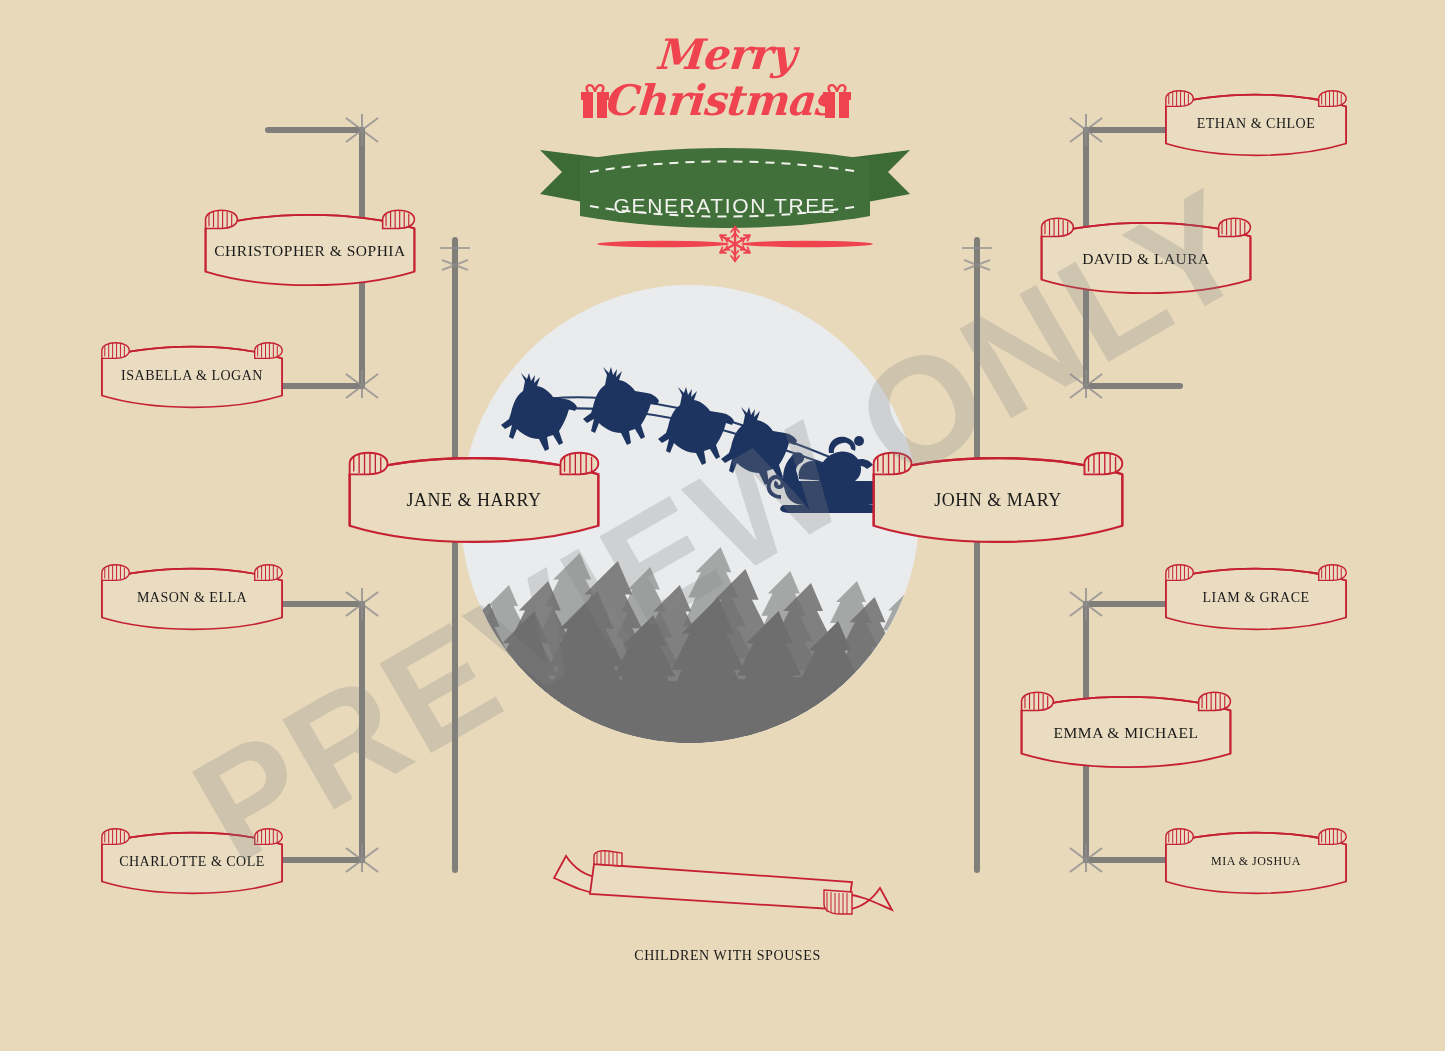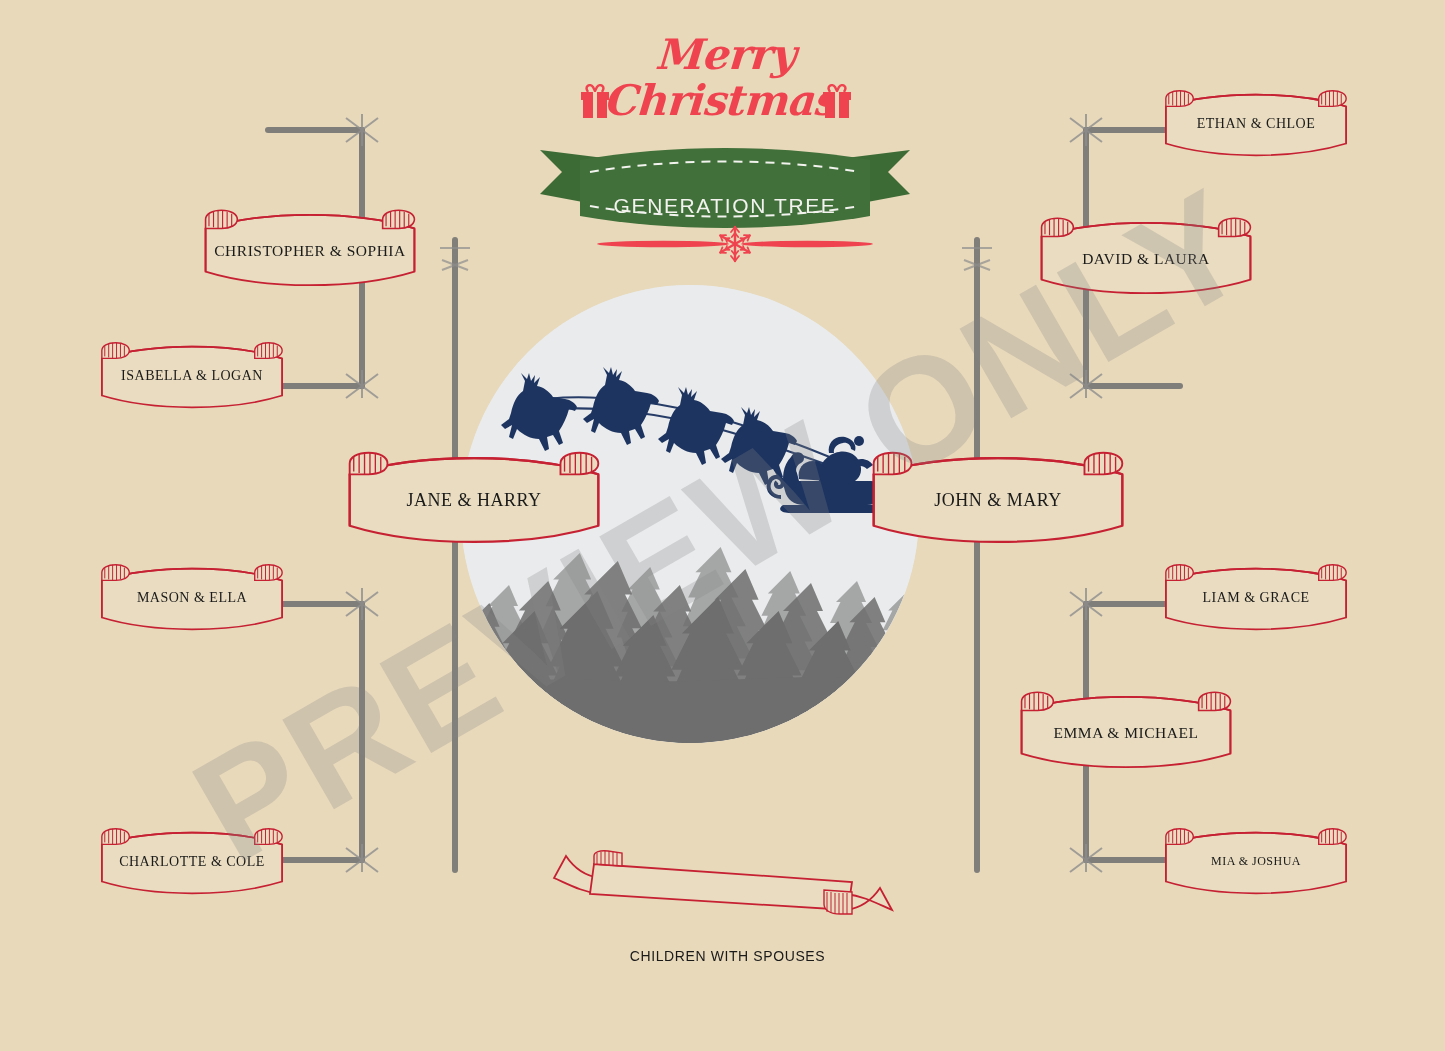--- a/index.html
+++ b/index.html
@@ -53,21 +53,21 @@
   
   .bottom-banner{position:absolute;left:548px;top:848px;width:350px;height:80px;}
   .bottom-banner svg{display:block;overflow:visible;}
   .bottom-label{
     position:absolute;left:0;right:0;top:24px;text-align:center;
     font-family:"DejaVu Serif", serif;font-style:italic;
     font-size:15.5px;color:#1a1a1a;
   }
   .caption{
     position:absolute;left:10px;right:0;top:948px;text-align:center;
-    font-family:Liberation Sans, sans-serif;font-size:14px;
+    font-family:Liberation Serif, serif;font-size:14px;
     letter-spacing:.6px;color:#1a1a1a;
   }
 
   
   .watermark{
     position:absolute;inset:0;pointer-events:none;
     display:flex;align-items:center;justify-content:center;
   }
   .wm-text{
     font-family:"Liberation Sans", sans-serif;

